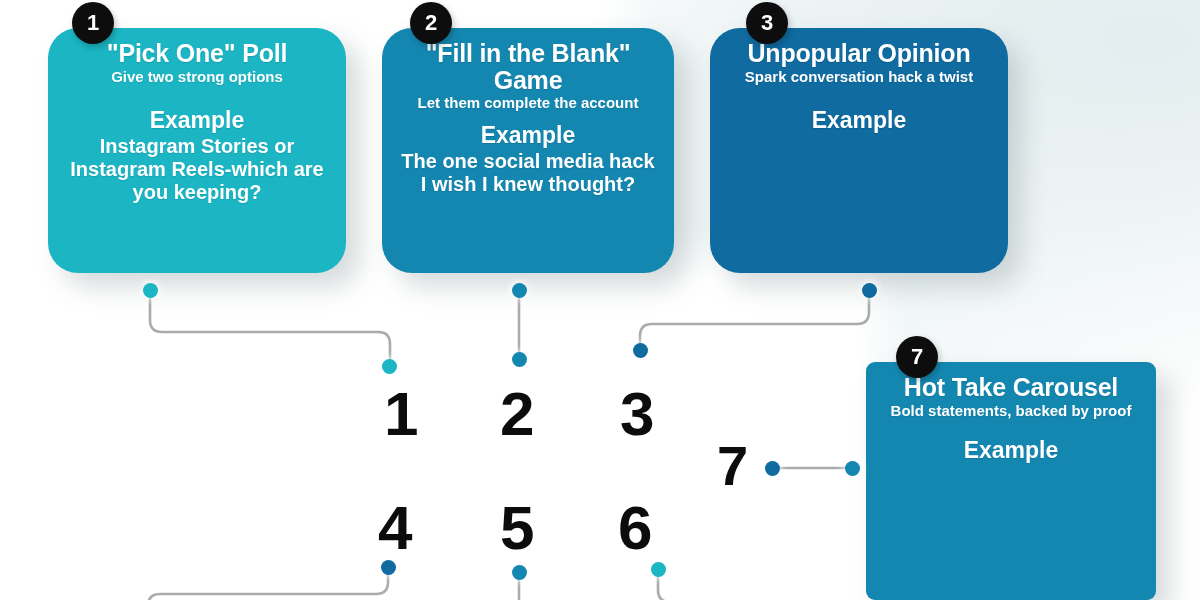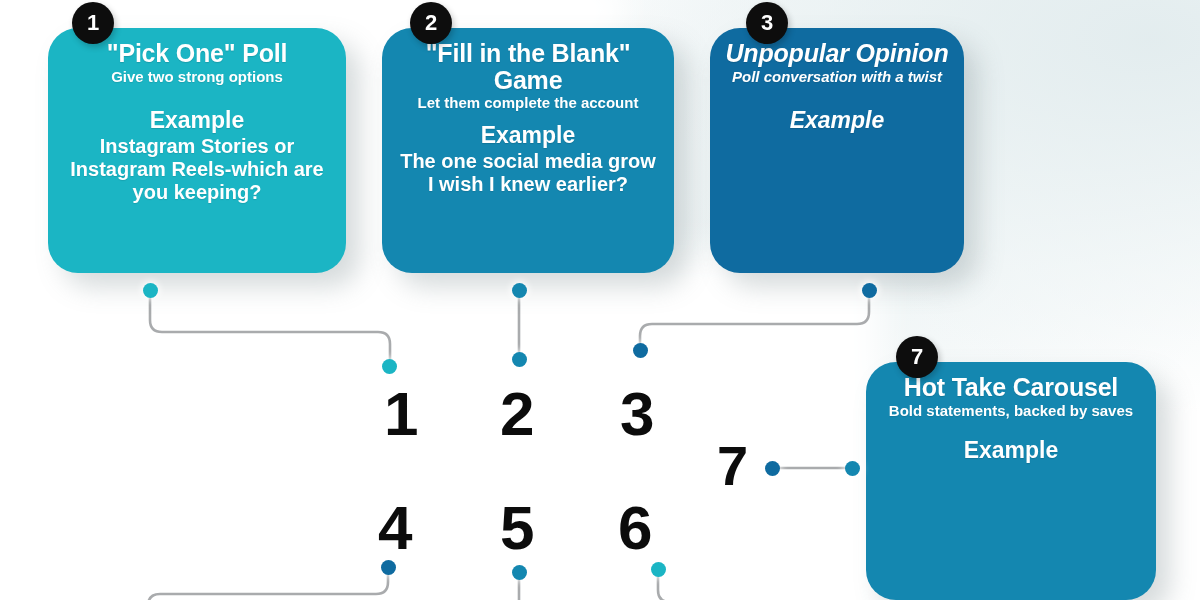--- a/index.html
+++ b/index.html
@@ -168,34 +168,34 @@
     <div class="subtitle">Give two strong options</div>
     <div class="example-label">Example</div>
     <div class="example-text">Instagram Stories or Instagram Reels-which are you keeping?</div>
   </div>
   <div class="badge" style="left:72px; top:2px;">1</div>
 
   <div class="card" style="left:382px; top:28px; width:292px; height:245px; background:#1487b0;">
     <div class="title">"Fill in the Blank" Game</div>
     <div class="subtitle">Let them complete the account</div>
     <div class="example-label" style="margin-top:10px;">Example</div>
-    <div class="example-text">The one social media grow I wish I knew earlier?</div>
+    <div class="example-text">The one social media hack I wish I knew thought?</div>
   </div>
   <div class="badge" style="left:410px; top:2px;">2</div>
 
-  <div class="card" style="left:710px; top:28px; width:254px; height:245px; background:#0f6ba0;font-style:italic;">
+  <div class="card" style="left:710px; top:28px; width:298px; height:245px; background:#0f6ba0;">
     <div class="title">Unpopular Opinion</div>
-    <div class="subtitle">Poll conversation with a twist</div>
+    <div class="subtitle">Spark conversation hack a twist</div>
     <div class="example-label">Example</div>
   </div>
   <div class="badge" style="left:746px; top:2px;">3</div>
 
-  <div class="card" style="left:866px; top:362px; width:290px; height:238px; background:#1487b0;">
+  <div class="card" style="left:866px; top:362px; width:290px; height:238px; background:#1487b0;border-radius:9px;">
     <div class="title">Hot Take Carousel</div>
-    <div class="subtitle">Bold statements, backed by saves</div>
+    <div class="subtitle">Bold statements, backed by proof</div>
     <div class="example-label" style="margin-top:18px;">Example</div>
   </div>
   <div class="badge" style="left:896px; top:336px;">7</div>
 
   <div class="dot" style="left:143px; top:283px; background:#1bb5c4;"></div>
   <div class="dot" style="left:512px; top:283px; background:#1487b0;"></div>
   <div class="dot" style="left:862px; top:283px; background:#0f6ba0;"></div>
 
   <div class="dot" style="left:382px; top:359px; background:#1bb5c4;"></div>
   <div class="dot" style="left:512px; top:352px; background:#1487b0;"></div>

